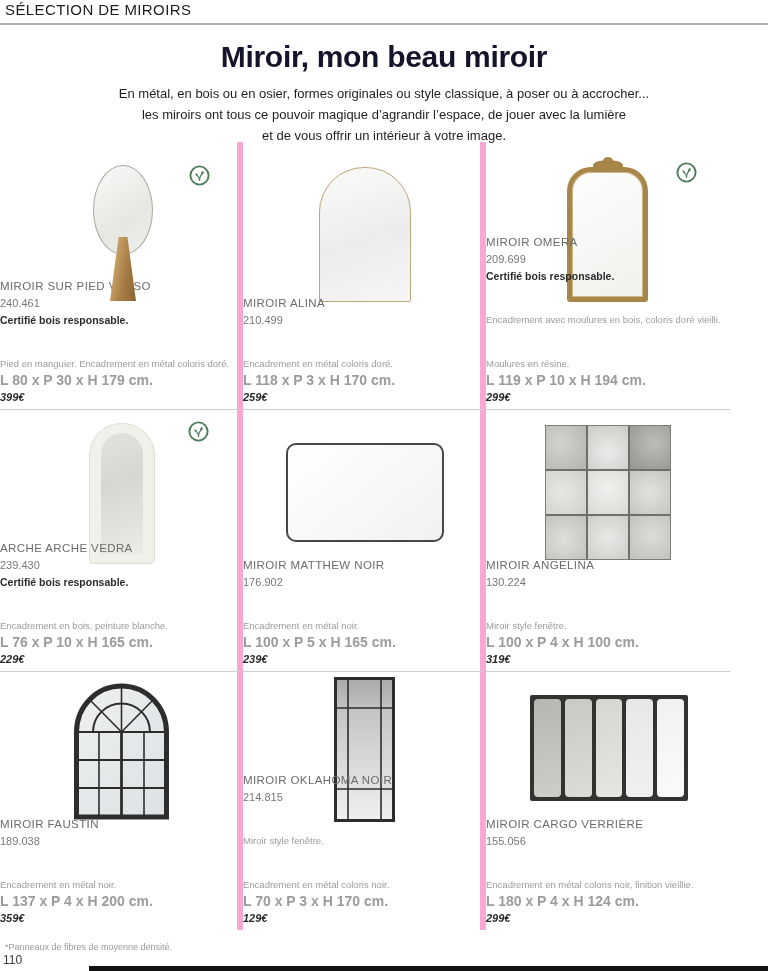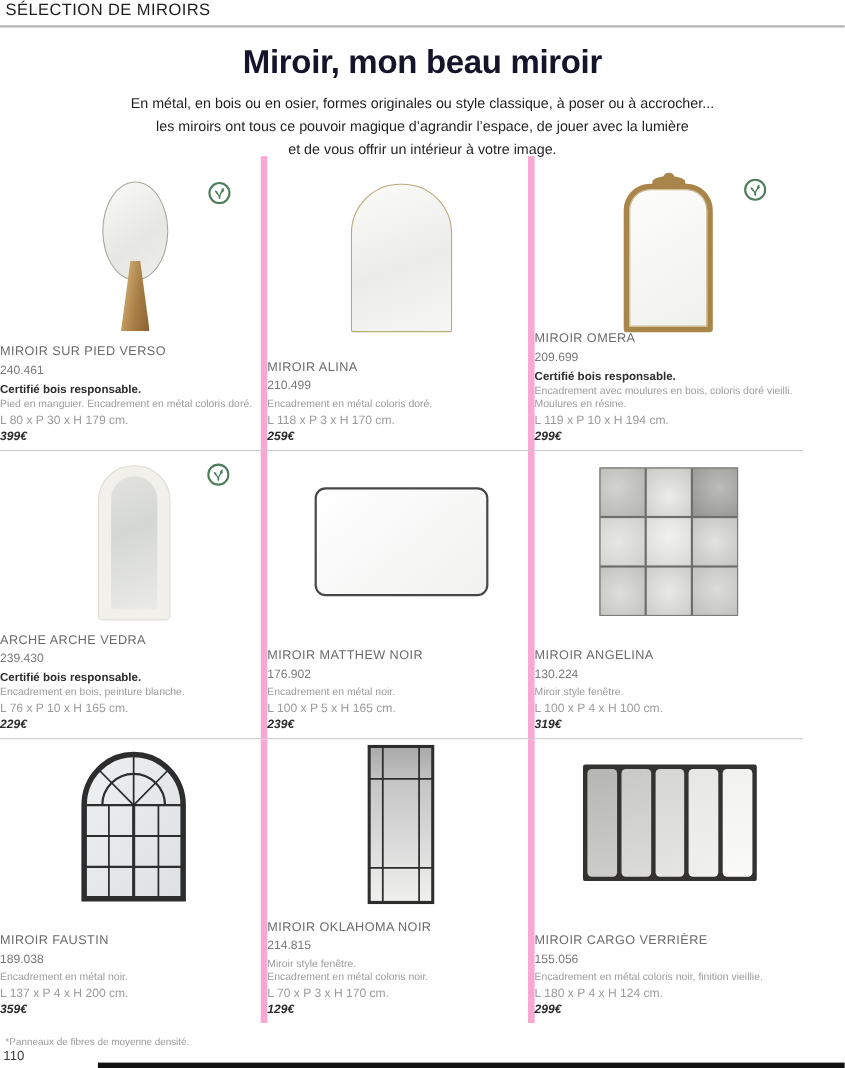--- a/index.html
+++ b/index.html
@@ -28,22 +28,22 @@
   }
   .cell{position:relative;box-sizing:border-box;}
   .cell.bR{border-right:6px solid #f9a8d4;padding-left:36px;}
   .cell.bB{border-bottom:1px solid #cccccc;}
   .info{
     position:absolute;left:0;right:0;bottom:6px;text-align:left;
   }
   .p-name{font-size:11.5px;color:#6b6b6b;letter-spacing:.4px;margin-bottom:5px;}
   .p-ref{font-size:11px;color:#787878;margin-bottom:5px;}
   .p-cert{font-size:10.5px;font-weight:bold;color:#2b2b2b;margin-bottom:2px;}
-  .p-desc{font-size:9.5px;color:#9b9b9b;line-height:1.3;}
-  .p-dim{font-size:11px;color:#9b9b9b;line-height:1.3;margin-bottom:2px;}
+  .p-desc{font-size:9.5px;color:#9b9b9b;line-height:1.3;margin-top:32px;}
+  .p-dim{font-size:14px;color:#9b9b9b;line-height:1.3;margin-bottom:2px;font-weight:bold;}
   .p-price{font-size:11px;font-weight:bold;color:#2b2b2b;font-style:italic;}
   .p-cert:empty,.p-desc:empty{display:none;}
   
   .badge{position:absolute;width:21px;height:21px;}
   
   .mirror{position:absolute;}
   
   .verso-glass{width:58px;height:88px;border-radius:50%;border:1px solid #a8a89e;
     background:linear-gradient(145deg,#f5f5f3 15%,#e6e6e3 60%,#efefec);}
   .verso-stand{width:26px;height:64px;margin:-18px auto 0;position:relative;z-index:2;

